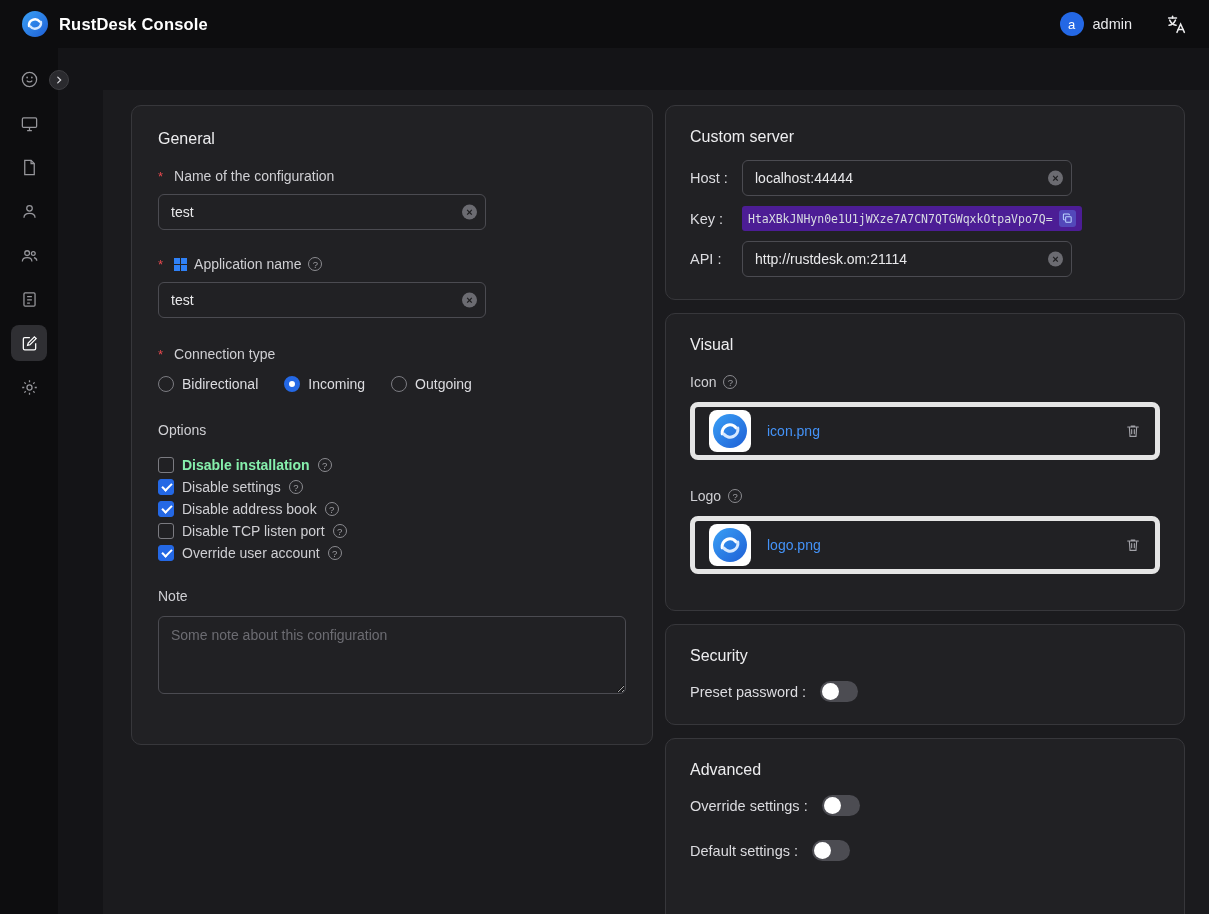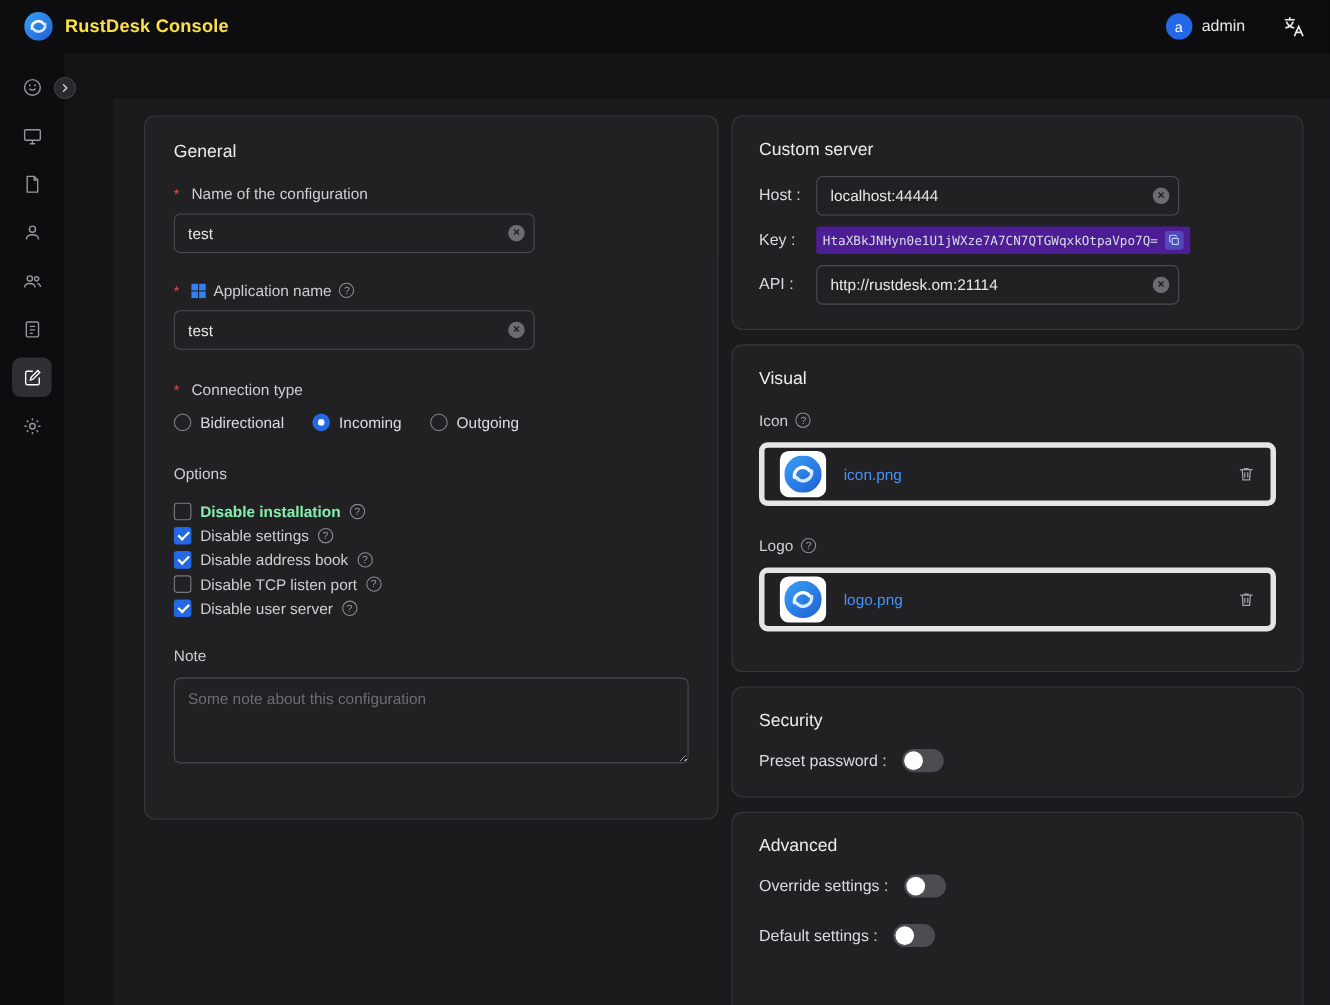--- a/index.html
+++ b/index.html
@@ -8,21 +8,21 @@
     width:1209px; height:914px; overflow:hidden; position:relative;
     background:#0d0d0f;
     font-family:"Liberation Sans", sans-serif;
     color:#e6e6e8;
   }
   svg { display:block; }
 
   
   .topbar { position:absolute; top:0; left:0; right:0; height:48px; background:#0d0d0f; display:flex; align-items:center; padding:0 22px; z-index:6; }
   .brand-logo { width:26px; height:26px; }
-  .brand-title { margin-left:11px; font-size:16.5px; font-weight:700; color:#fde047; letter-spacing:.2px; }
+  .brand-title { margin-left:11px; font-size:16.5px; font-weight:700; color:#ffffff; letter-spacing:.2px; }
   .topbar-right { margin-left:auto; display:flex; align-items:center; }
   .avatar { width:24px; height:24px; border-radius:50%; background:#2468e5; color:#fff; font-size:13px; display:flex; align-items:center; justify-content:center; cursor:pointer; }
   .username { margin-left:9px; font-size:14.5px; color:#e9e9eb; cursor:pointer; }
   .translate-btn { margin-left:34px; cursor:pointer; }
 
   
   .sidebar { position:absolute; top:48px; left:0; bottom:0; width:58px; background:#0d0d0f; display:flex; flex-direction:column; align-items:center; padding-top:13px; gap:8px; z-index:5; }
   .side-item { width:36px; height:36px; border-radius:8px; display:flex; align-items:center; justify-content:center; cursor:pointer; }
   .side-item svg { stroke:#97979c; }
   .side-item.on { background:#2f2f33; }
@@ -251,21 +251,21 @@
           <span class="cb-label">Disable address book</span>
           <span class="qmark"></span>
         </div>
         <div class="cb-row">
           <span class="checkbox"></span>
           <span class="cb-label">Disable TCP listen port</span>
           <span class="qmark"></span>
         </div>
         <div class="cb-row">
           <span class="checkbox on"></span>
-          <span class="cb-label">Disable user server</span>
+          <span class="cb-label">Override user account</span>
           <span class="qmark"></span>
         </div>
       </div>
 
       <div class="field-label mt24">
         <span>Note</span>
       </div>
       <textarea class="note-area mt12" placeholder="Some note about this configuration" style=""></textarea>
     </div>
 

